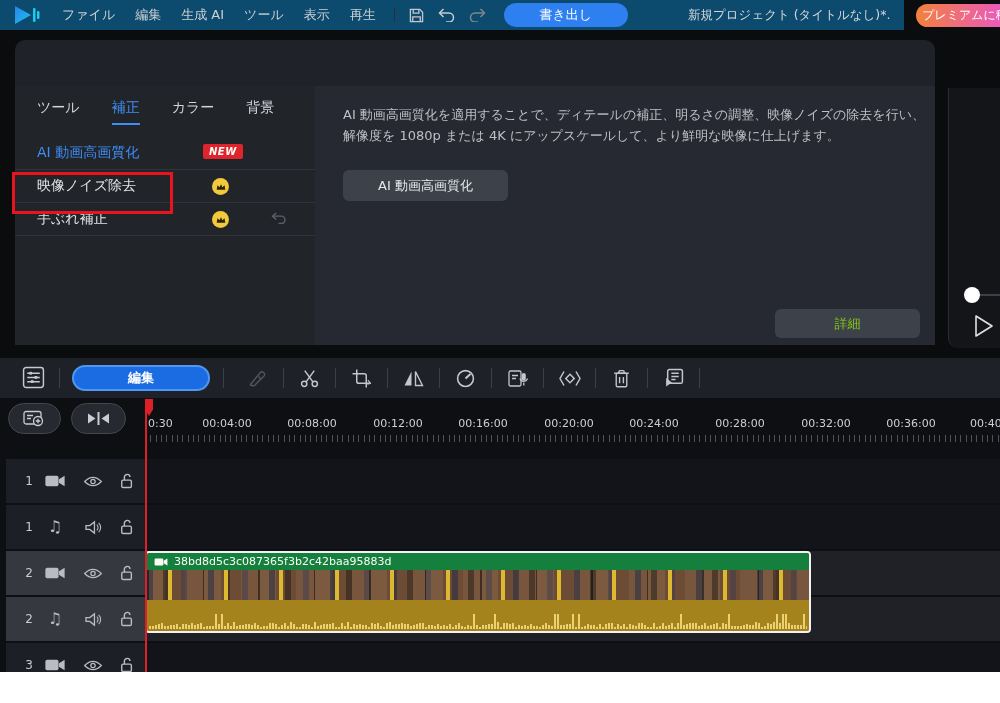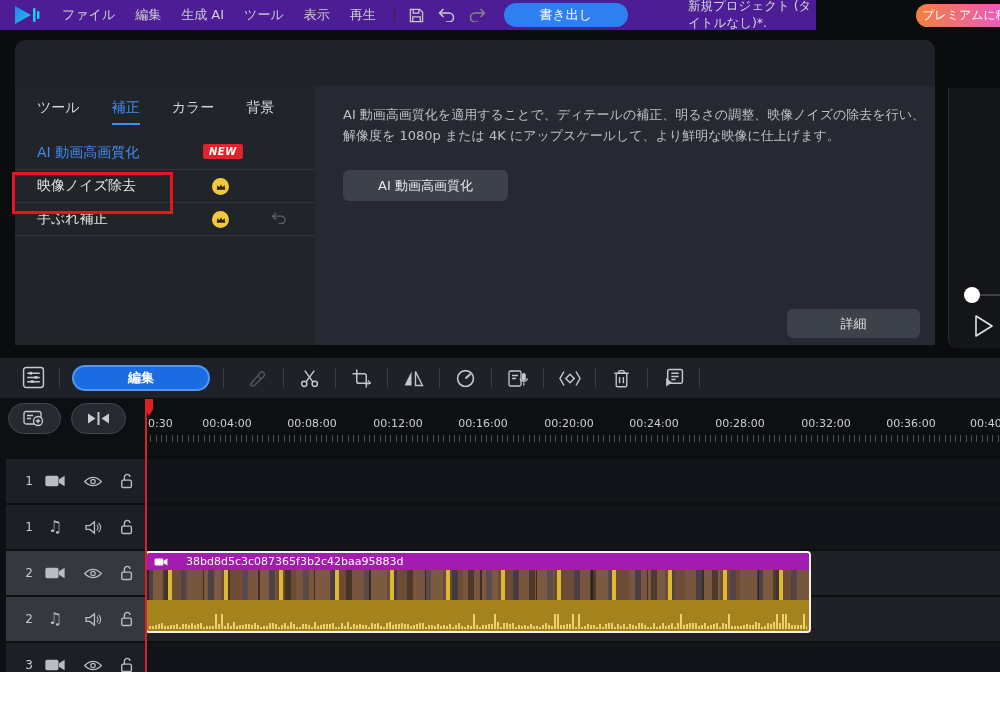--- a/index.html
+++ b/index.html
@@ -1,21 +1,21 @@
 <!DOCTYPE html>
 <html><head>
 <meta charset="utf-8">
 <style>
   *{margin:0;padding:0;box-sizing:border-box;}
   html,body{width:1000px;height:703px;background:#ffffff;font-family:"DejaVu Sans","Liberation Sans",sans-serif;}
   .app{position:relative;width:1000px;height:703px;background:#ffffff;overflow:hidden;}
   .stage{position:absolute;left:0;top:0;width:1000px;height:672px;background:#0b0c0e;overflow:hidden;}
 
   
-  .menubar{position:absolute;left:0;top:0;width:816px;height:30px;background:#4c1d95;display:flex;align-items:center;}
+  .menubar{position:absolute;left:0;top:0;width:904px;height:30px;background:#0c4a6e;display:flex;align-items:center;}
   .logo{margin-left:14px;display:flex;align-items:center;}
   .menu-items{display:flex;gap:20px;margin-left:22px;font-size:13px;color:#cdd0d5;}
   .menu-items span{cursor:default;}
   .mb-sep{width:1px;height:14px;background:#2c2f34;margin-left:18px;}
   .mb-icons{display:flex;align-items:center;gap:14px;margin-left:14px;color:#c4c7cc;}
   .export-btn{margin-left:18px;width:124px;height:24px;background:#2e7ff0;border-radius:13px;color:#fff;font-size:13px;display:flex;align-items:center;justify-content:center;}
   .proj-title{position:absolute;left:688px;top:0;height:30px;display:flex;align-items:center;font-size:12.5px;color:#d3d6db;}
   .premium-btn{position:absolute;left:872px;top:4px;width:110px;height:23px;border-radius:13px;background:linear-gradient(90deg,#f2813c,#e94fe0);color:#fff;font-size:12px;display:flex;align-items:center;justify-content:center;margin-left:44px;}
 
   
@@ -35,21 +35,21 @@
   .tool-list{margin-top:2px;}
   .tool-row{position:relative;height:33px;display:flex;align-items:center;padding-left:22px;font-size:14px;color:#e2e4e8;border-bottom:1px solid #30333a;}
   .tool-row.blue{color:#3f8df5;}
   .new-badge{position:absolute;left:188px;top:7px;background:#e0242b;color:#fff;font-size:10px;font-weight:bold;font-style:italic;padding:2px 6px;border-radius:2px;letter-spacing:.5px;}
   .crown-badge{position:absolute;left:197px;top:8px;width:17px;height:17px;background:#f2c83c;border-radius:50%;display:flex;align-items:center;justify-content:center;color:#2b2405;}
   .undo-mini{position:absolute;right:28px;top:9px;color:#5d6066;}
   .red-rect{position:absolute;left:-3px;top:86px;width:161px;height:42px;border:3px solid #e8141e;pointer-events:none;}
   .right-pane{position:relative;flex:1;background:#262931;}
   .desc{position:absolute;left:28px;top:18px;width:588px;font-size:13px;line-height:1.65;color:#bcc0c6;}
   .apply-btn{position:absolute;left:28px;top:84px;width:165px;height:31px;background:#3d4149;border-radius:6px;color:#e6e8ec;font-size:13px;display:flex;align-items:center;justify-content:center;}
-  .detail-btn{position:absolute;right:15px;top:223px;width:133px;height:29px;background:#3d4149;border-radius:6px;color:#e5e5e5;font-size:13px;display:flex;align-items:center;justify-content:center;}
+  .detail-btn{position:absolute;right:15px;top:223px;width:145px;height:29px;background:#3d4149;border-radius:6px;color:#84cc16;font-size:13px;display:flex;align-items:center;justify-content:center;}
 
   
   .preview{position:absolute;left:948px;top:88px;width:52px;height:260px;background:#141519;border-left:1px solid #2a2d33;border-radius:0 0 0 10px;}
   .seek-line{position:absolute;left:22px;top:206px;width:30px;height:2px;background:#3c3f45;}
   .seek-dot{position:absolute;left:15px;top:199px;width:16px;height:16px;border-radius:50%;background:#ffffff;}
   .play-tri{position:absolute;left:24px;top:226px;}
 
   
   .toolbar{position:absolute;left:0;top:358px;width:1000px;height:40px;background:#1e2128;}
   .tb-media{position:absolute;left:22px;top:8px;color:#c6c9ce;}
@@ -75,21 +75,21 @@
   .track-lane{position:absolute;left:145px;top:0;width:855px;height:44px;background:#131419;}
   .track-row.hl .track-lane{background:#1f2127;}
   .t-num{width:14px;margin-left:16px;font-size:12px;color:#c9ccd1;text-align:center;}
   .t-type{width:26px;margin-left:6px;display:flex;justify-content:center;}
   .t-vis{width:26px;margin-left:12px;display:flex;justify-content:center;}
   .t-lock{margin-left:14px;display:flex;justify-content:center;}
   .note-glyph{font-size:16px;line-height:1;}
 
   
   .clip{position:absolute;left:145px;top:551px;width:666px;height:82px;border:2px solid #f2f2f2;border-radius:4px;overflow:hidden;background:#a5831c;}
-  .clip-header{height:17px;background:#a21caf;display:flex;align-items:center;gap:18px;padding:0 7px;color:#fdfdf5;font-size:11px;white-space:nowrap;}
+  .clip-header{height:17px;background:#15803d;display:flex;align-items:center;gap:6px;padding:0 7px;color:#fdfdf5;font-size:11px;white-space:nowrap;}
   .filmstrip{height:30px;
     background:
       repeating-linear-gradient(90deg,rgba(10,10,14,.55) 0 1.5px,transparent 1.5px 55.5px),
       repeating-linear-gradient(90deg,transparent 0 21px,#ddb92f 21px 25px,transparent 25px 55.5px),
       repeating-linear-gradient(90deg,rgba(30,40,70,.5) 0 6px,transparent 6px 16px,rgba(25,20,18,.45) 16px 22px,transparent 22px 34px,rgba(40,50,90,.35) 34px 40px,transparent 40px 61px),
       repeating-linear-gradient(90deg,#7b5a40 0 18px,#6c4c35 18px 38px,#77563d 38px 55.5px);}
   .clip-audio{position:relative;height:31px;background:#a5831c;}
   .waveform{position:absolute;left:2px;bottom:2px;right:2px;height:16px;display:flex;align-items:flex-end;gap:1px;overflow:hidden;}
   .waveform i{display:block;width:2px;background:#ecd171;}
 

